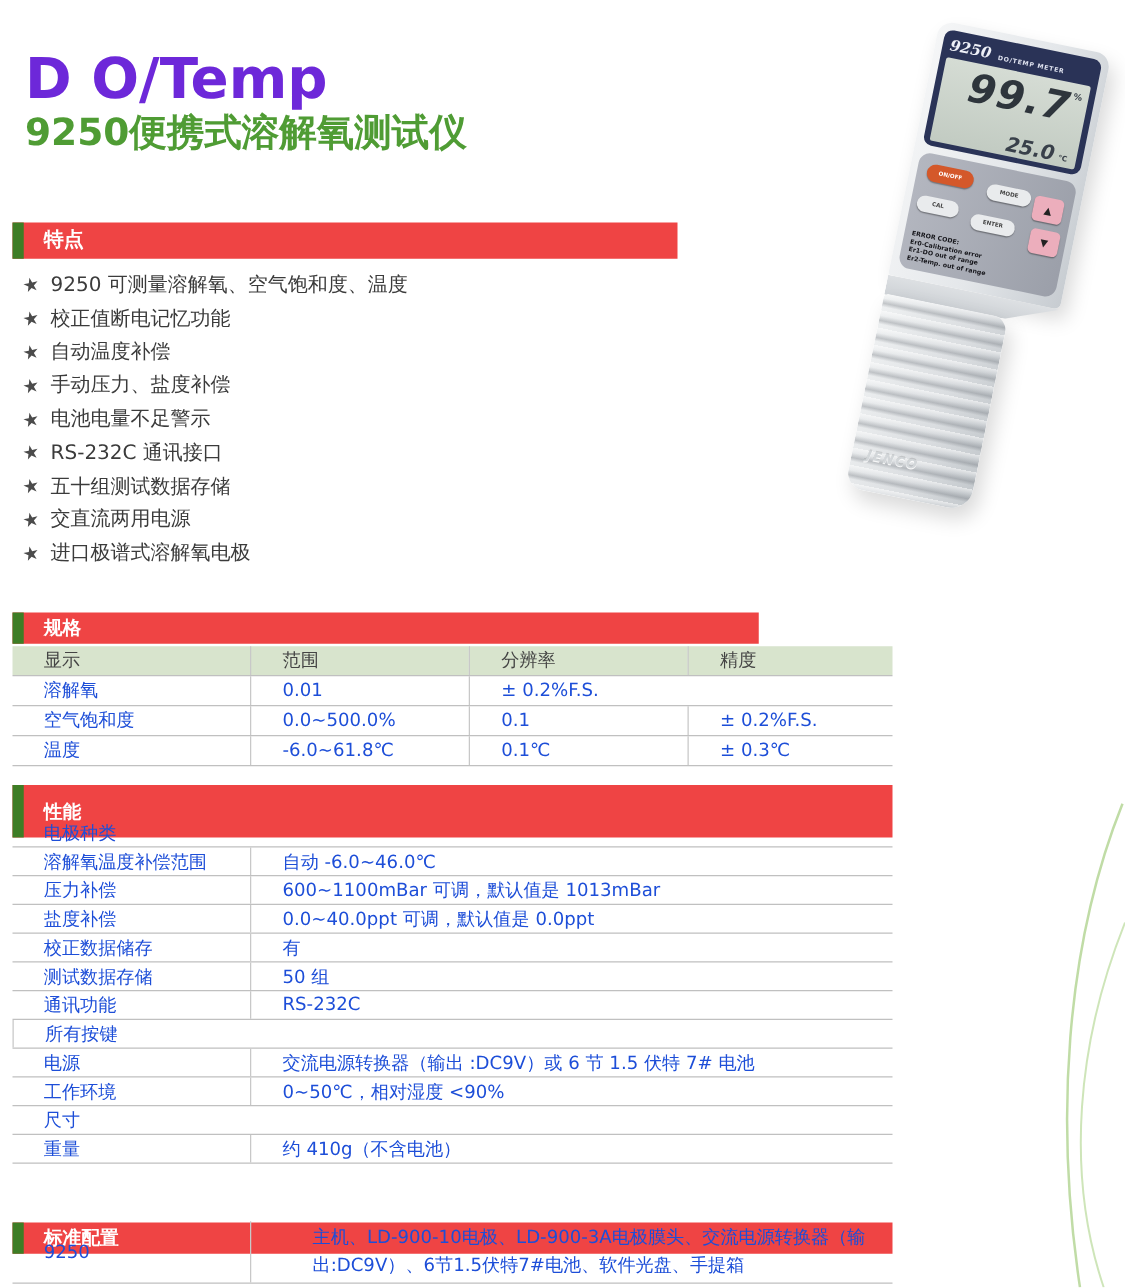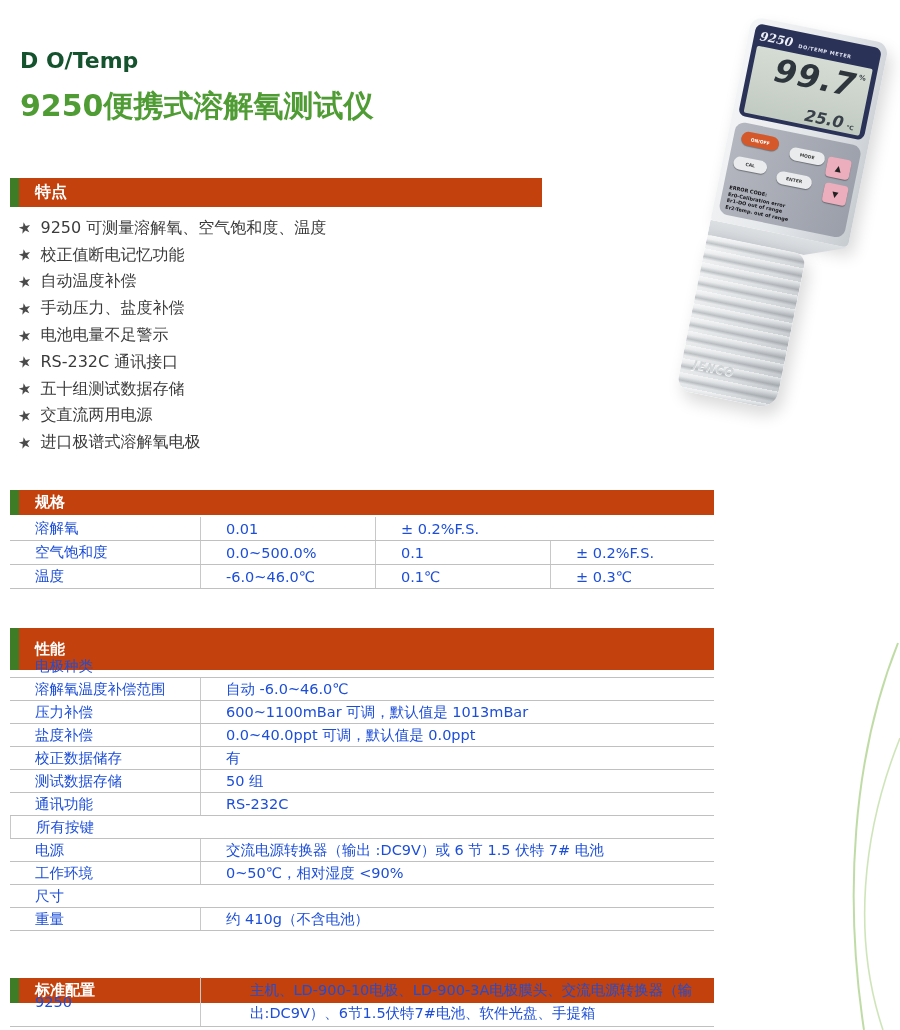--- a/index.html
+++ b/index.html
@@ -1,31 +1,31 @@
 <!DOCTYPE html>
 <html><head>
 <meta charset="utf-8">
 <style>
   html,body{margin:0;padding:0;}
   body{
     width:900px;height:1030px;position:relative;background:#fff;overflow:hidden;
     font-family:"DejaVu Sans","Liberation Sans",sans-serif;color:#333;
   }
   
-  .title1{position:absolute;left:20px;top:48px;font-size:22px;font-weight:bold;color:#14532d;}
+  .title1{position:absolute;left:20px;top:36px;font-size:45px;font-weight:bold;color:#6d28d9;}
   .title2{position:absolute;left:20px;top:86px;font-size:30px;font-weight:bold;color:#4f9c34;}
 
   
   .section-bar{
-    position:absolute;left:10px;box-sizing:border-box;background:#c2410c;
+    position:absolute;left:10px;box-sizing:border-box;background:#ef4444;
     border-left:9px solid #3e7d25;color:#fff;font-weight:bold;
     display:flex;align-items:center;padding-left:16px;
   }
   .bar-features{top:178px;width:532px;height:29px;font-size:16px;}
-  .bar-specs{top:490px;width:704px;height:25px;font-size:15px;}
+  .bar-specs{top:490px;width:597px;height:25px;font-size:15px;}
   .bar-perf{top:628px;width:704px;height:42px;font-size:15px;}
   .bar-config{top:978px;width:704px;height:25px;font-size:15px;}
 
   
   .features{position:absolute;left:18px;top:215px;}
   .feature{height:26.8px;display:flex;align-items:center;font-size:16px;color:#3b3b3b;}
   .star{font-size:15px;color:#4b4b4b;margin-right:9px;transform:rotate(-12deg);}
 
   
   .grid{position:absolute;left:10px;box-sizing:border-box;}
@@ -173,34 +173,40 @@
   <div class="feature">
       <span class="star">★</span>
       <span>进口极谱式溶解氧电极</span>
     </div>
 </div>
 
 <div class="section-bar bar-specs">
   <span>规格</span>
 </div>
 <div class="grid specs-table">
+  <div class="t-row spec-cols subheader">
+    <div class="t-cell">显示</div>
+    <div class="t-cell vd">范围</div>
+    <div class="t-cell vd">分辨率</div>
+    <div class="t-cell vd">精度</div>
+  </div>
   <div class="t-row spec-cols">
     <div class="t-cell">溶解氧</div>
     <div class="t-cell vd">0.01</div>
     <div class="t-cell vd">± 0.2%F.S.</div>
   </div>
   <div class="t-row spec-cols">
     <div class="t-cell">空气饱和度</div>
     <div class="t-cell vd">0.0~500.0%</div>
     <div class="t-cell vd">0.1</div>
     <div class="t-cell vd">± 0.2%F.S.</div>
   </div>
   <div class="t-row spec-cols">
     <div class="t-cell">温度</div>
-    <div class="t-cell vd">-6.0~46.0℃</div>
+    <div class="t-cell vd">-6.0~61.8℃</div>
     <div class="t-cell vd">0.1℃</div>
     <div class="t-cell vd">± 0.3℃</div>
   </div>
 </div>
 
 <div class="section-bar bar-perf">
   <span>性能</span>
 </div>
 <div class="grid perf-table">
   <div class="t-row kv-cols">

